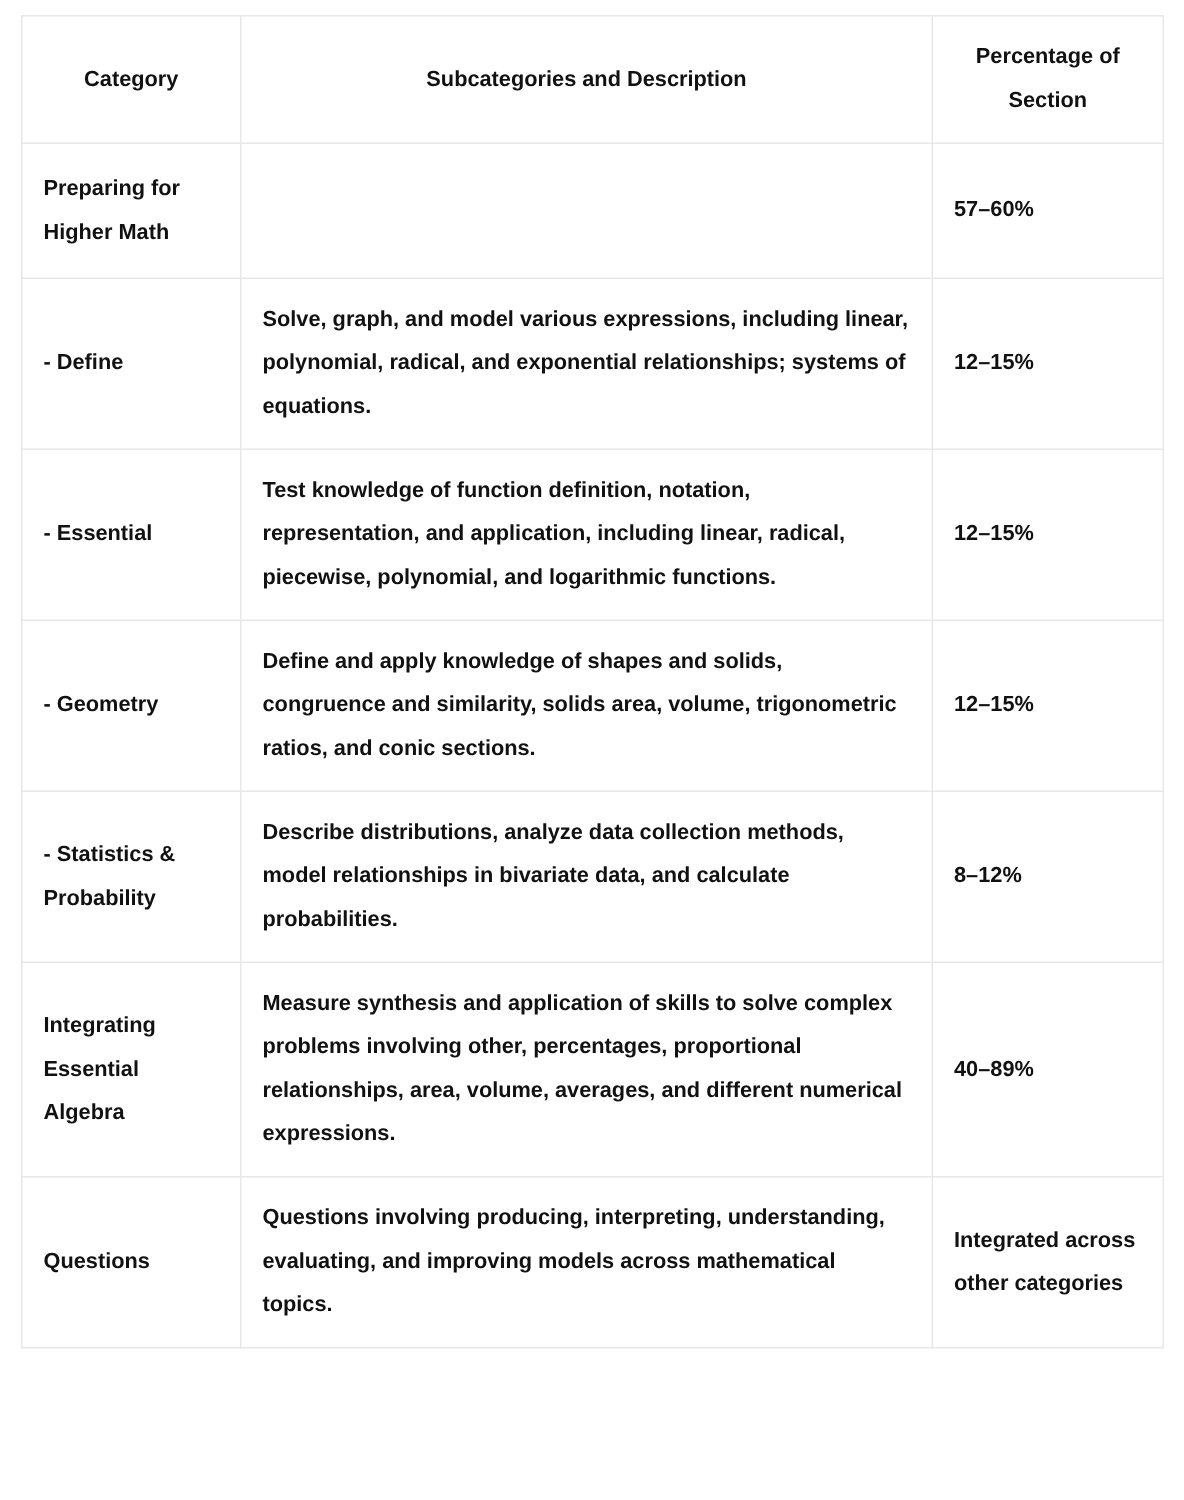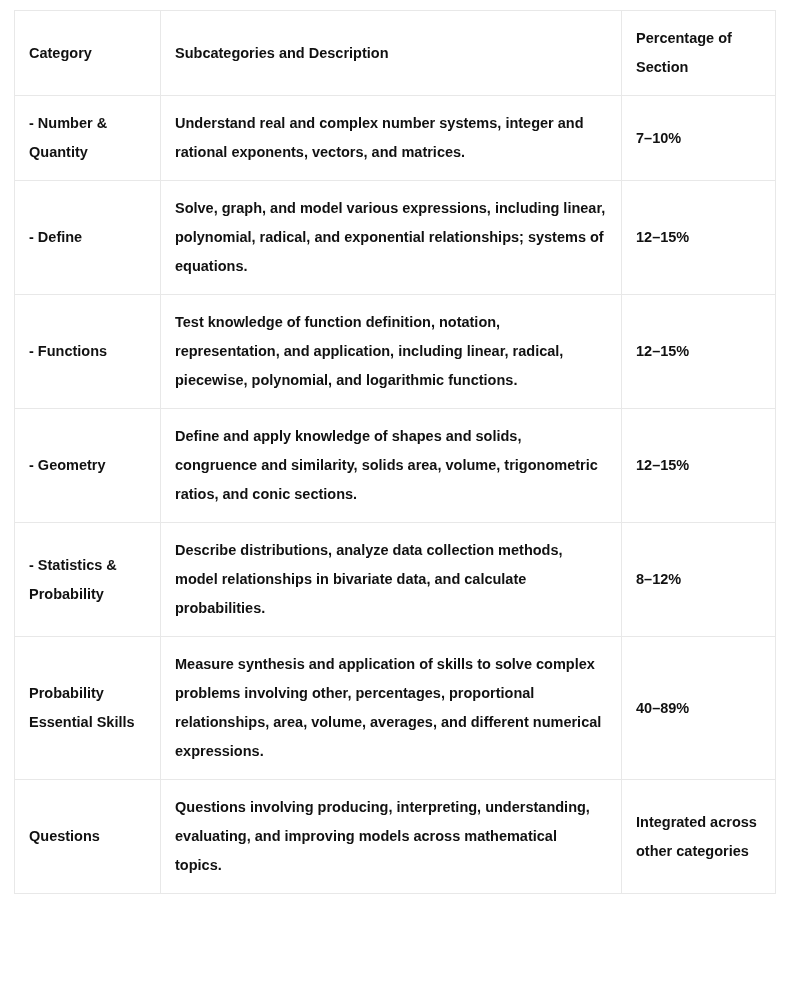--- a/index.html
+++ b/index.html
@@ -30,21 +30,21 @@
     border: 1px solid #e8e8e8;
     font-size: 14.5px;
     font-weight: 700;
     line-height: 2.0;
     padding: 13px 14px;
     vertical-align: middle;
     background: #ffffff;
     word-wrap: break-word;
   }
   .spec-table thead th {
-    text-align: left;
+    text-align: center;
     height: 84px;
   }
   .spec-table tbody td {
     text-align: left;
   }
   .spec-table tbody tr.r-preparing td { height: 90px; }
 </style>
 </head>
 <body>
 
@@ -56,53 +56,53 @@
       <col class="c3">
     </colgroup>
     <thead>
       <tr>
         <th>Category</th>
         <th>Subcategories and Description</th>
         <th>Percentage of Section</th>
       </tr>
     </thead>
     <tbody id="table-body">
+  <tr class="r-preparing">
+    <td>Preparing for Higher Math</td>
+    <td></td>
+    <td>57–60%</td>
+  </tr>
 
-  <tr class="r-number-quantity">
-    <td>- Number &amp; Quantity</td>
-    <td>Understand real and complex number systems, integer and rational exponents, vectors, and matrices.</td>
-    <td>7–10%</td>
-  </tr>
 
   <tr class="r-algebra">
     <td>- Define</td>
     <td>Solve, graph, and model various expressions, including linear, polynomial, radical, and exponential relationships; systems of equations.</td>
     <td>12–15%</td>
   </tr>
 
   <tr class="r-functions">
-    <td>- Functions</td>
+    <td>- Essential</td>
     <td>Test knowledge of function definition, notation, representation, and application, including linear, radical, piecewise, polynomial, and logarithmic functions.</td>
     <td>12–15%</td>
   </tr>
 
   <tr class="r-geometry">
     <td>- Geometry</td>
     <td>Define and apply knowledge of shapes and solids, congruence and similarity, solids area, volume, trigonometric ratios, and conic sections.</td>
     <td>12–15%</td>
   </tr>
 
   <tr class="r-statistics">
     <td>- Statistics &amp; Probability</td>
     <td>Describe distributions, analyze data collection methods, model relationships in bivariate data, and calculate probabilities.</td>
     <td>8–12%</td>
   </tr>
 
   <tr class="r-integrating">
-    <td>Probability Essential Skills</td>
+    <td>Integrating Essential Algebra</td>
     <td>Measure synthesis and application of skills to solve complex problems involving other, percentages, proportional relationships, area, volume, averages, and different numerical expressions.</td>
     <td>40–89%</td>
   </tr>
 
   <tr class="r-modeling">
     <td>Questions</td>
     <td>Questions involving producing, interpreting, understanding, evaluating, and improving models across mathematical topics.</td>
     <td>Integrated across other categories</td>
   </tr>
 </tbody>

